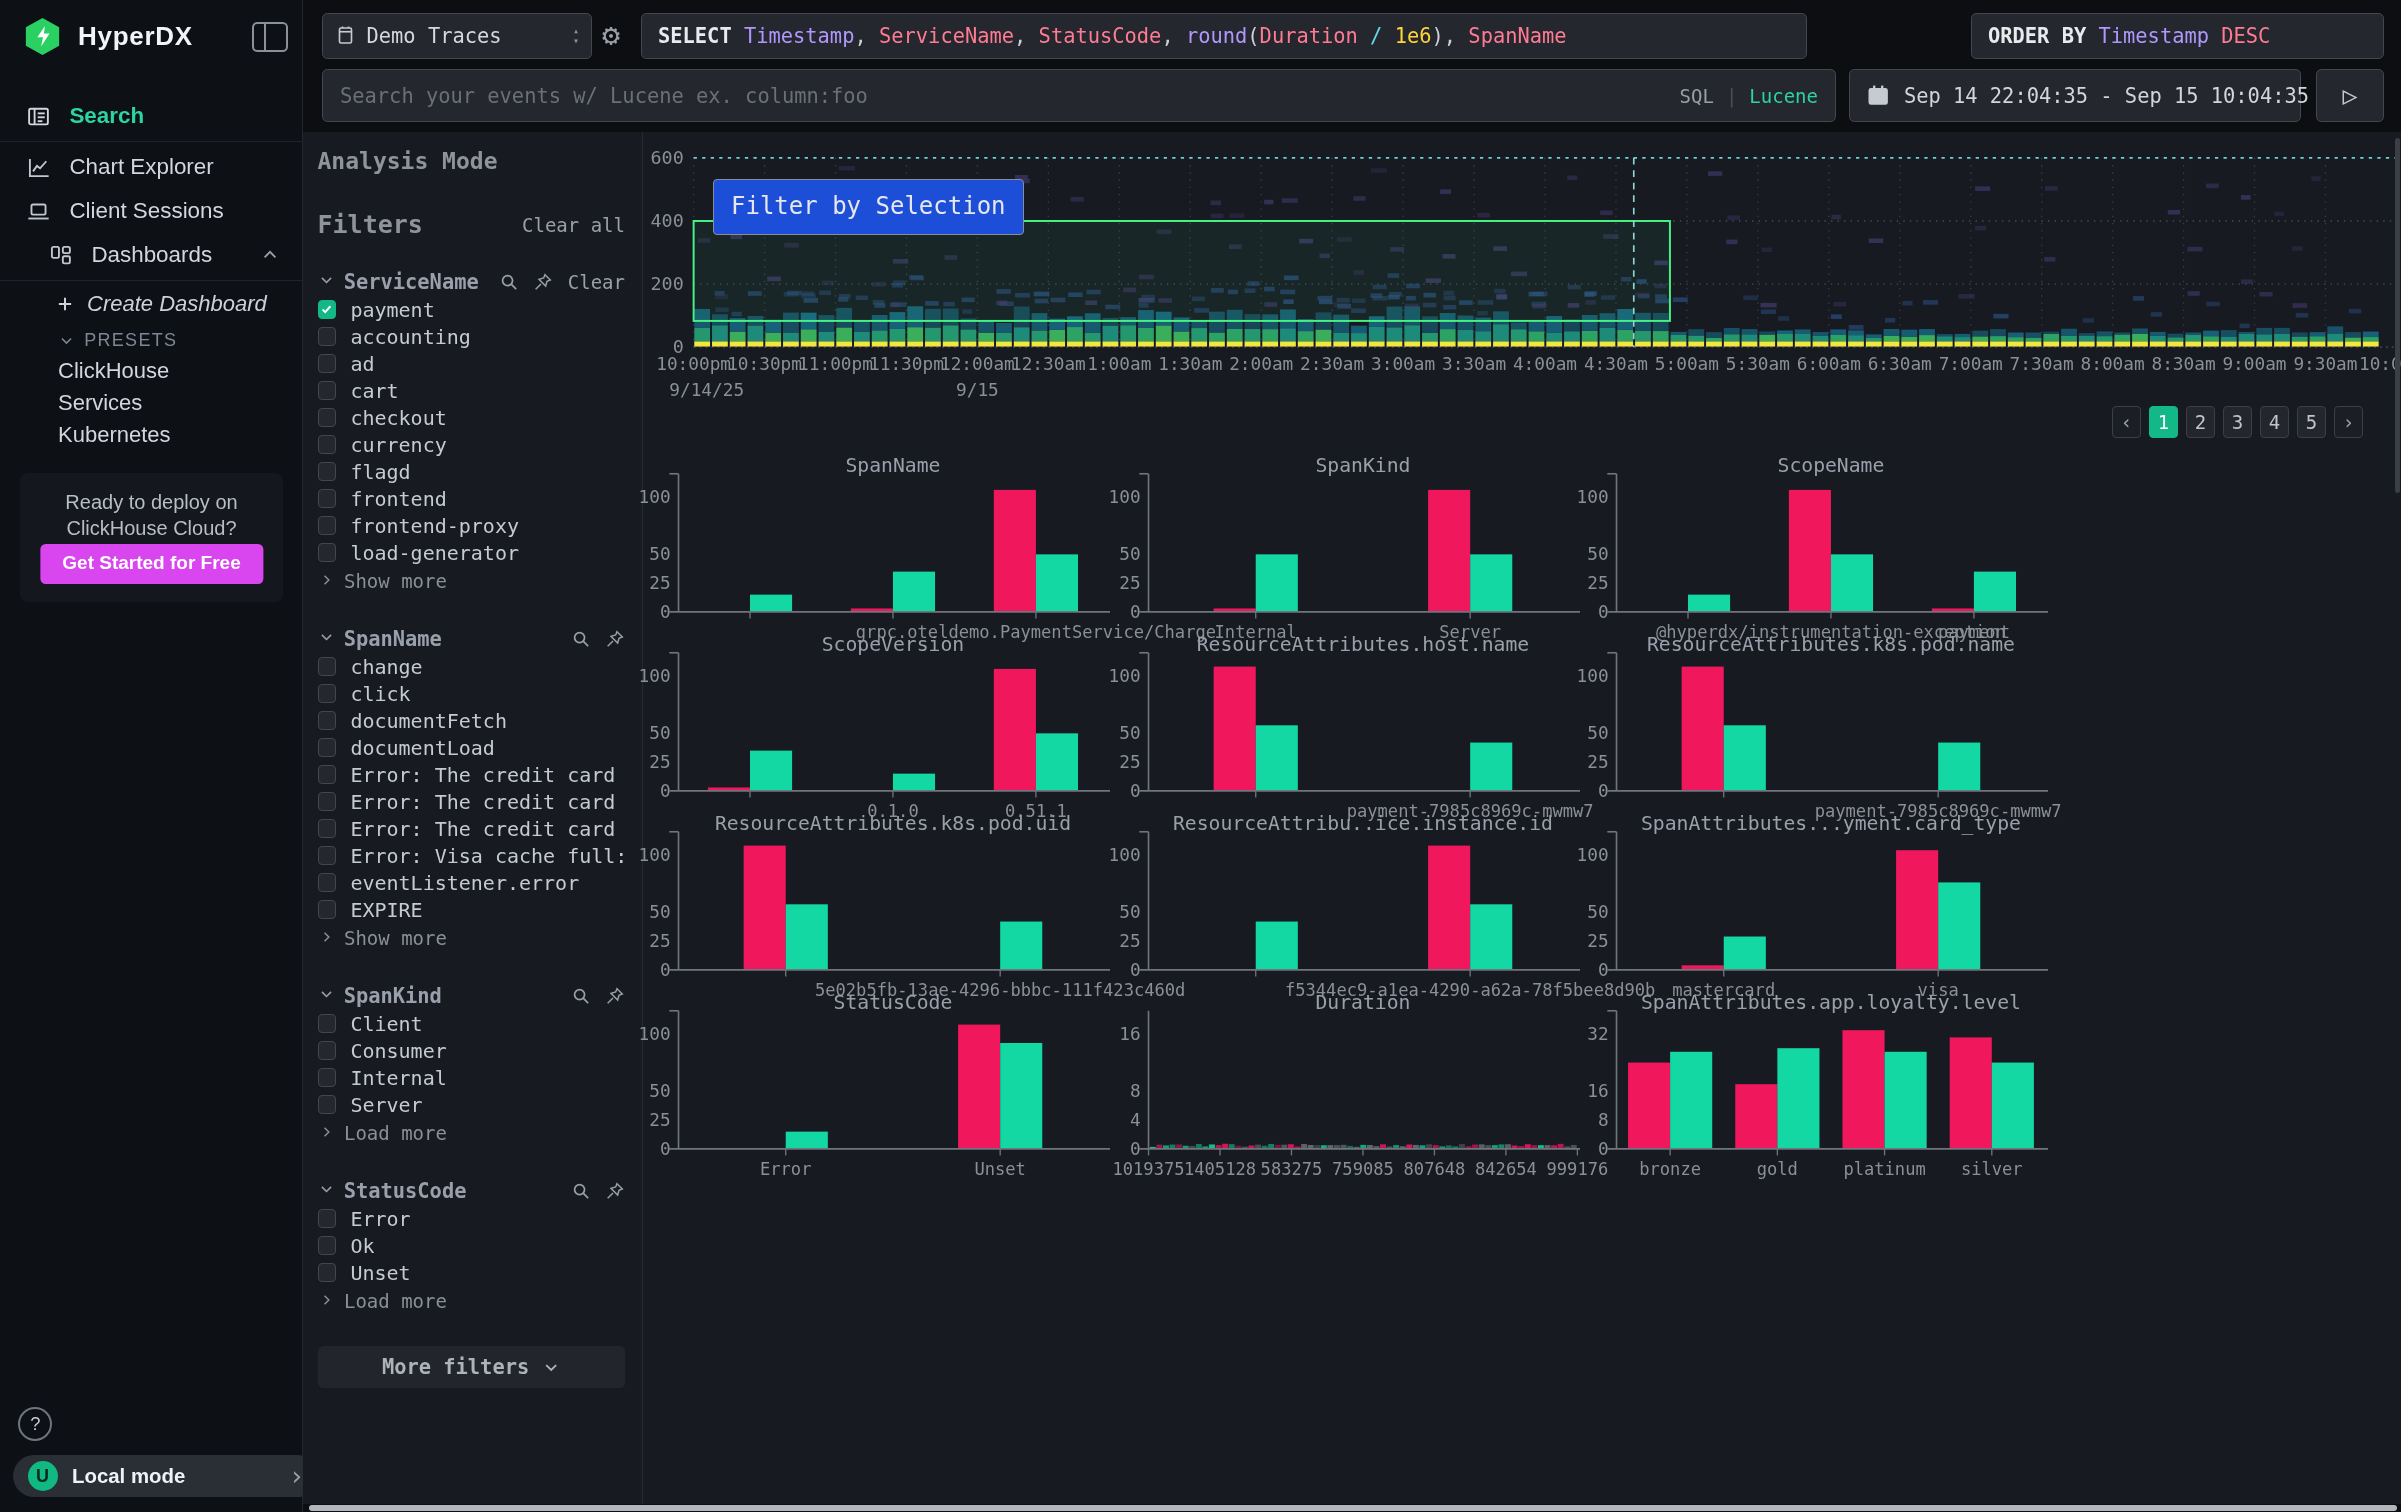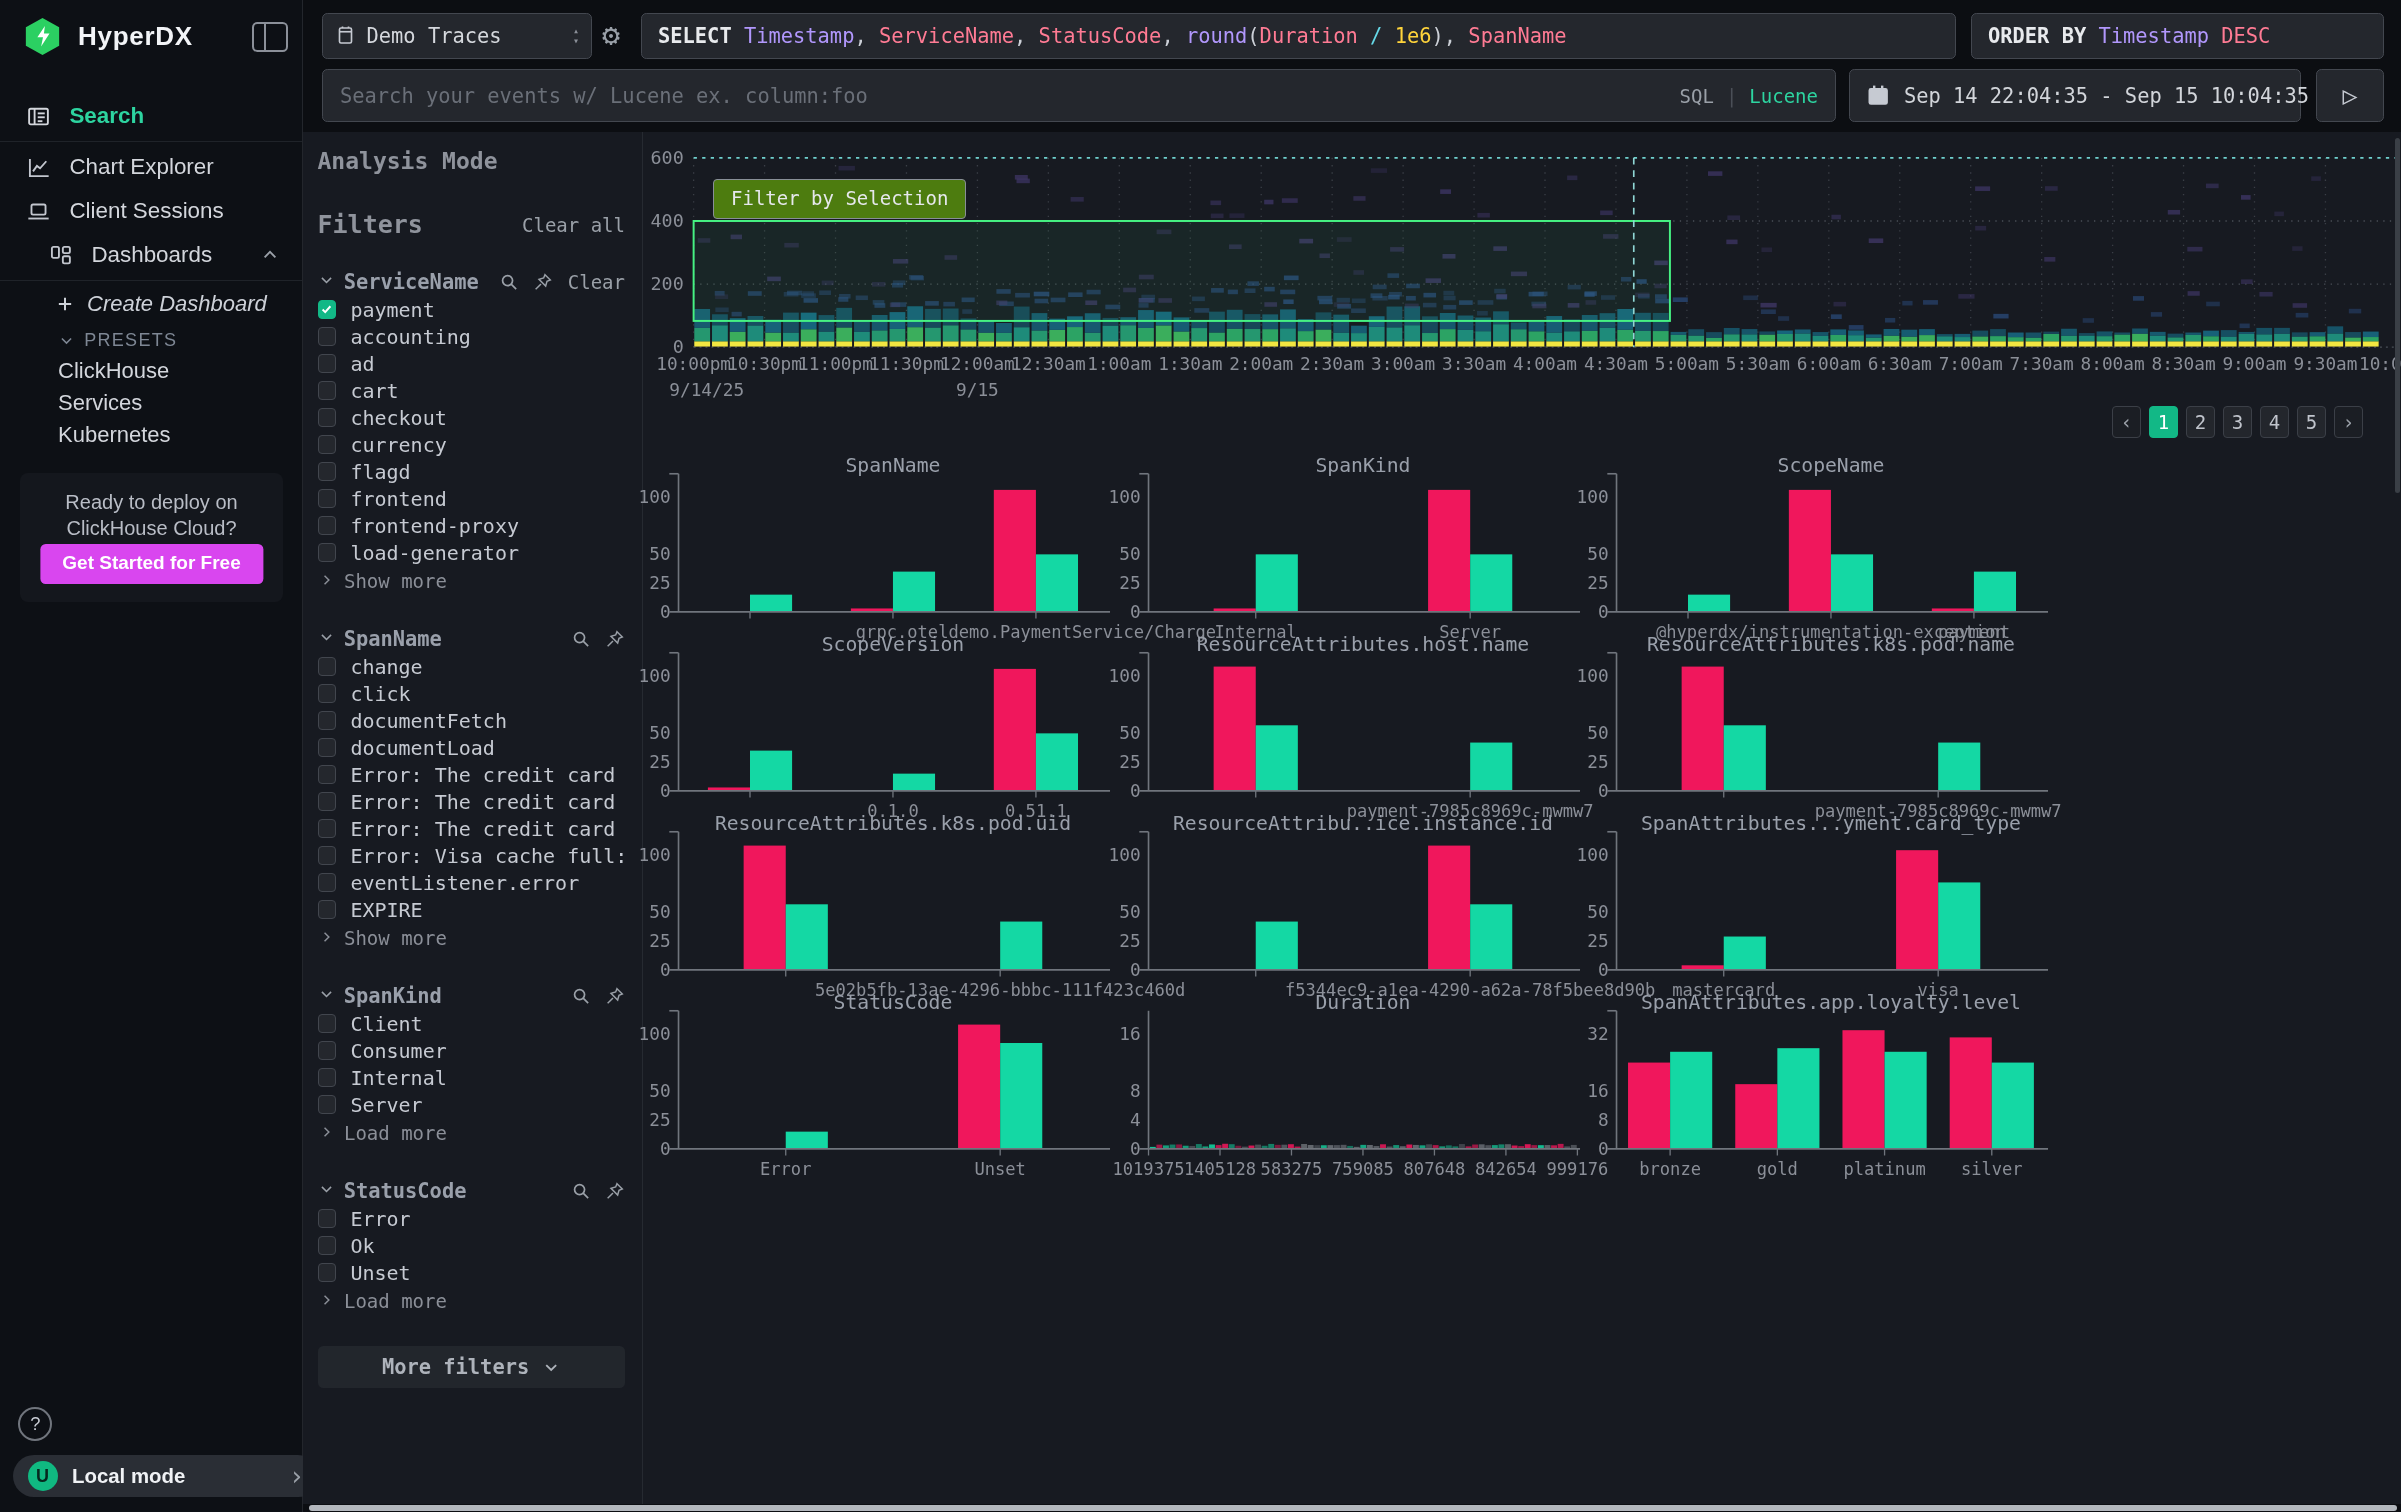--- a/index.html
+++ b/index.html
@@ -35,21 +35,21 @@
   #local-avatar{width:30px;height:30px;border-radius:50%;background:#10b981;color:#06281e;display:flex;align-items:center;
     justify-content:center;font-weight:bold;font-size:18px;font-family:"Liberation Sans",sans-serif;}
   #local-label{font-family:"Liberation Sans",sans-serif;font-weight:bold;font-size:20.4px;color:#f0f2f5;}
   #local-chevron{margin-left:auto;font-size:26px;color:#9aa0a8;}
   
   .box{position:absolute;background:#24272d;border:1.3px solid #43474f;border-radius:5.3px;box-sizing:border-box;display:flex;align-items:center;}
   #source-select{left:322px;top:12.5px;width:270px;height:46px;padding:0 12px;gap:10.5px;cursor:pointer;}
   #source-label{font-size:20.4px;color:#d5d8dd;}
   .updown{margin-left:auto;display:flex;flex-direction:column;line-height:9.2px;font-size:10px;color:#8b9099;}
   #gear{left:602px;top:17px;position:absolute;font-size:30px;color:#9aa0a8;cursor:pointer;}
-  #sql-box{left:641px;top:12.5px;width:1315px;height:46px;padding:0 16px;font-size:20.4px;white-space:nowrap;overflow:hidden;cursor:text;}
+  #sql-box{left:641px;top:12.5px;width:1166px;height:46px;padding:0 16px;font-size:20.4px;white-space:nowrap;overflow:hidden;cursor:text;}
   #orderby-box{left:1971px;top:12.5px;width:413px;height:46px;padding:0 16px;font-size:20.4px;white-space:nowrap;cursor:text;}
   .tk-kw{color:#e8eaed;font-weight:bold;}
   .tk-col{color:#b197fc;}
   .tk-field{color:#ff7b94;}
   .tk-num{color:#ffd43b;}
   .tk-op{color:#66d9e8;}
   .tk-plain{color:#ccd0d7;}
   #search-box{left:322px;top:69px;width:1514px;height:53px;padding:0 17px;cursor:text;}
   #search-placeholder{font-size:20.4px;color:#6a6f78;}
   #mode-toggle{margin-left:auto;display:flex;gap:12px;font-size:19px;align-items:center;}
@@ -81,22 +81,22 @@
   .cbx{width:18.4px;height:18.4px;border:1.3px solid #42464e;background:#24272d;border-radius:4px;box-sizing:border-box;
     display:flex;align-items:center;justify-content:center;flex:0 0 auto;}
   .cbx.checked{background:#12b886;border-color:#12b886;}
   .fp-label{font-size:20px;color:#c6cad2;white-space:nowrap;overflow:hidden;max-width:283px;}
   .fp-more{height:30px;display:flex;align-items:center;gap:9.2px;font-size:19px;color:#8b8f98;cursor:pointer;padding-left:1.3px;}
   #more-filters{margin-top:30px;height:42px;background:#22262c;border-radius:5.3px;display:flex;align-items:center;
     justify-content:center;gap:13px;font-size:20.4px;font-weight:bold;color:#aeb3bb;cursor:pointer;}
   
   svg{overflow:visible;}
   #heatmap-wrap{position:absolute;left:643px;top:138px;width:1758px;height:283px;}
-  #filter-sel-btn{position:absolute;left:713px;top:179px;height:38px;line-height:36px;padding:0 17px;background:#4d7c0f;
-    border:1.3px solid #888e97;border-radius:4px;font-size:19px;color:#e6e8ec;cursor:pointer;}
+  #filter-sel-btn{position:absolute;left:713px;top:179px;height:38px;line-height:36px;padding:8px 17px;background:#1d4ed8;
+    border:1.3px solid #888e97;border-radius:4px;font-size:24px;color:#e6e8ec;cursor:pointer;}
   #pagination{position:absolute;left:2112px;top:406px;display:flex;gap:8px;}
   .pg-btn{width:29px;height:32px;border-radius:4px;background:#23262c;border:1.3px solid #3b3f47;color:#c0c4cc;
     display:flex;align-items:center;justify-content:center;font-size:19px;cursor:pointer;box-sizing:border-box;}
   .pg-btn.nav{background:#1b1e24;color:#9aa0a8;}
   .pg-btn.active{background:#12b886;border-color:#12b886;color:#fff;}
   #charts{position:absolute;left:643px;top:454px;width:1758px;height:723px;}
   
   #hscroll{position:absolute;left:309px;right:4px;bottom:0.7px;height:6.6px;background:#b3b7bd;border-radius:3.3px;cursor:pointer;}
   #vscroll{position:absolute;right:0.7px;top:138px;width:5.3px;height:355px;background:#3a3f46;border-radius:2.6px;cursor:pointer;}
   .icon-btn{cursor:pointer;display:flex;align-items:center;}

